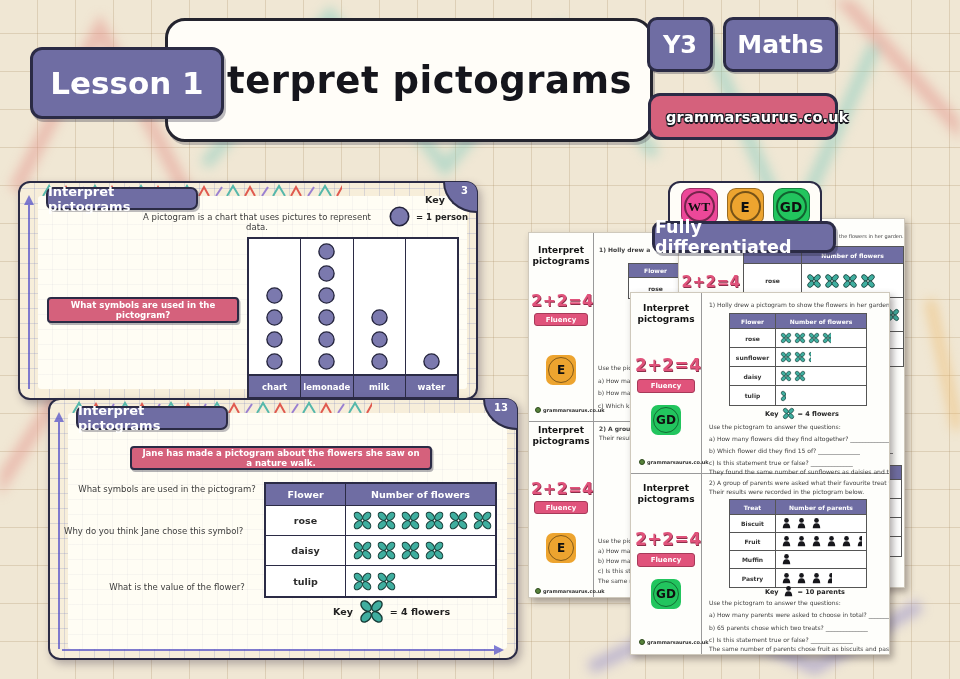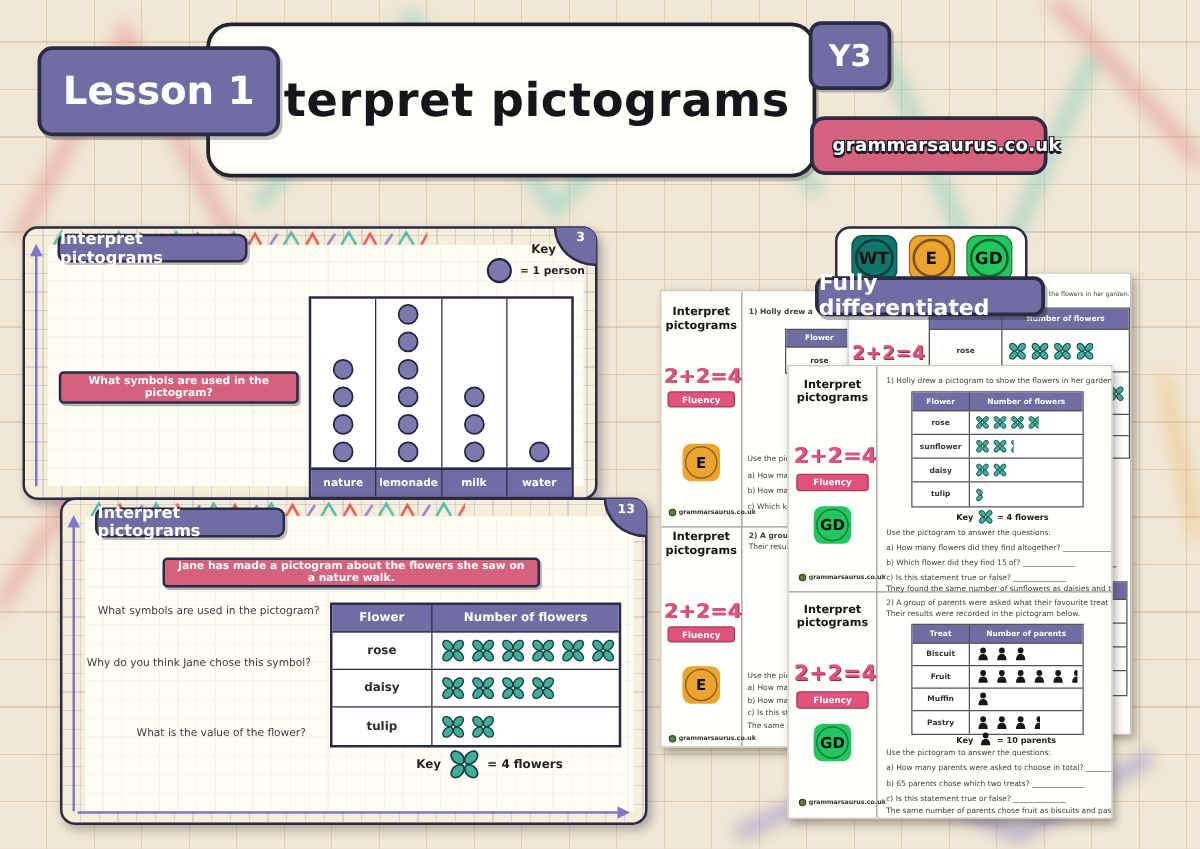--- a/index.html
+++ b/index.html
@@ -11,21 +11,21 @@
       repeating-linear-gradient(0deg, transparent 0 37px, rgba(172,144,104,.28) 37px 38px),
       repeating-linear-gradient(90deg, transparent 0 37px, rgba(172,144,104,.28) 37px 38px);
   }
   .bgdeco{ position:absolute; inset:0; filter:blur(6px); opacity:.5; z-index:0; }
 
   
   .title-card{ position:absolute; left:165px; top:18px; width:488px; height:124px; background:#fffdf8;
     border:3px solid #24242e; border-radius:20px; z-index:9; box-shadow:2px 3px 0 rgba(40,40,60,.25);
     display:flex; align-items:center; justify-content:center; }
   .title-card span{ font-weight:800; font-size:37px; letter-spacing:.5px; color:#15151c; }
-  .lesson-badge{ position:absolute; left:30px; top:37px; width:194px; height:72px; background:#6f6da3;
+  .lesson-badge{ position:absolute; left:30px; top:47px; width:194px; height:72px; background:#6f6da3;
     border:3px solid #2b2b45; border-radius:12px; z-index:10; display:flex; align-items:center; justify-content:center;
     color:#fff; font-weight:800; font-size:31px; box-shadow:2px 3px 0 rgba(40,40,60,.3); }
   .pill-badge{ position:absolute; background:#6f6da3; border:3px solid #2b2b45; border-radius:10px; z-index:9;
     display:flex; align-items:center; justify-content:center; color:#fff; font-weight:800;
     box-shadow:2px 2px 0 rgba(40,40,60,.3); }
   .y3{ left:647px; top:17px; width:66px; height:55px; font-size:24px; }
   .maths{ left:723px; top:17px; width:115px; height:55px; font-size:25px; }
   .site-pill{ position:absolute; left:648px; top:93px; width:190px; height:47px; background:#d5617c;
     border:3px solid #2b2b45; border-radius:12px; z-index:9; display:flex; align-items:center; gap:6px; padding:0 9px; }
   .site-pill .txt{ color:#fff; font-weight:800; font-size:14.5px; letter-spacing:.2px;
@@ -84,21 +84,21 @@
   .glyph-part{ display:block; overflow:hidden; height:1em; flex:none; }
   .glyph-part .glyph{ width:1em; height:1em; }
   .keyline{ position:absolute; display:flex; align-items:center; gap:5px; font-weight:700; color:#222; }
 
   
   .diffcard{ position:absolute; left:668px; top:181px; width:154px; height:51px; background:#fffdf8;
     border:2.5px solid #2b2b45; border-radius:12px; z-index:7; display:flex; align-items:center; justify-content:center; gap:9px; }
   .lvl{ width:37px; height:37px; border-radius:9px; position:relative; display:flex; align-items:center; justify-content:center;
     font-weight:800; font-size:13.5px; color:#101010; border:1.5px solid rgba(0,0,0,.35); }
   .lvl::before{ content:""; position:absolute; inset:2px; border:2px solid rgba(0,0,0,.5); border-radius:50%; }
-  .lvl-WT{ background:#0f766e; } .lvl-E{ background:#eda42f; } .lvl-GD{ background:#22c55e; }
+  .lvl-WT{ background:#ec4899;font-family:Liberation Serif, serif; } .lvl-E{ background:#eda42f; } .lvl-GD{ background:#22c55e; }
   .diffbanner{ position:absolute; left:652px; top:221px; width:184px; height:32px; background:#6f6da3;
     border:3px solid #2b2b45; border-radius:9px; z-index:8; display:flex; align-items:center; justify-content:center;
     color:#fff; font-weight:800; font-size:17.5px; box-shadow:2px 3px 0 rgba(40,40,60,.35); }
 
   
   .sheet{ position:absolute; background:#fefefb; border:1px solid #cfc9bc; box-shadow:3px 4px 7px rgba(60,50,50,.42); overflow:hidden; }
   .wsv{ position:absolute; top:0; bottom:0; width:1px; background:#9a9a9a; }
   .wsh{ position:absolute; left:0; right:0; height:1px; background:#9a9a9a; }
   .ws-title{ position:absolute; font-weight:800; font-size:9px; color:#141414; text-align:center; line-height:1.25; }
   .ws-224{ position:absolute; font-weight:800; color:#e0537b; text-align:center;
@@ -162,40 +162,42 @@
     <polyline points="-10,500 80,360 165,530" fill="none" stroke="#e38f88" stroke-width="13"></polyline>
     <polyline points="590,668 700,615 815,668 920,605" fill="none" stroke="#8c86c9" stroke-width="13"></polyline>
     <polyline points="930,300 958,430" fill="none" stroke="#edb45f" stroke-width="10"></polyline>
   </svg>
 
   <div class="title-card">
     <span>Interpret pictograms</span>
   </div>
   <div class="lesson-badge">Lesson 1</div>
   <div class="pill-badge y3">Y3</div>
+  <div class="pill-badge maths">Maths</div>
 
   <div class="site-pill">
     <svg width="30" height="30" viewBox="0 0 30 30">
       <circle cx="15" cy="15" r="13" fill="#f3f6f0" stroke="#23252e" stroke-width="2.4"></circle>
       <path d="M15 4.5 C10.5 7.5 8.5 12 9.8 17 C11.8 22.5 18.2 22.5 20.2 17 C21.5 12 19.5 7.5 15 4.5 Z" fill="#5a8031" stroke="#2d4a1c" stroke-width="1"></path>
       <text x="15" y="19" text-anchor="middle" font-size="9" font-weight="bold" fill="#ffffff">G</text>
     </svg>
     <span class="txt">grammarsaurus.co.uk</span>
   </div>
 
 
   <div class="slide" style="left:18px; top:181px; width:460px; height:219px; z-index:2;">
     <svg class="zzstrip">
         <rect width="100%" height="100%" fill="url(#zzpat)"></rect>
       </svg>
     <div class="slide-inner"></div>
     <div class="vaxis"></div>
     <div class="wedge">3</div>
     <div class="slide-titlebadge" style="left:26px; top:4px; width:152px; height:23px;">Interpret pictograms</div>
 
+    <div class="stext" style="left:122px; top:29px; width:230px; text-align:center;">A pictogram is a chart that uses pictures to represent data.</div>
 
     <div class="stext" style="left:405px; top:11px; font-weight:800; font-size:9.5px; color:#222;">Key</div>
     <div class="keyline" style="left:368px; top:22px; font-size:8.5px;">
       <svg class="glyph" style="width:23px;height:23px;" viewBox="0 0 24 24">
           <use href="#sym-circle"></use>
         </svg>
       <span>= 1 person</span>
     </div>
 
     <div class="qbadge" style="left:27px; top:114px; width:192px; height:26px;">What symbols are used in the pictogram?</div>
@@ -255,42 +257,42 @@
         </div>
         <div class="pcol">
           <div class="glyphcol" style="font-size:19px;">
               <svg class="glyph" viewBox="0 0 24 24">
                 <use href="#sym-circle" xlink:href="#sym-circle"></use>
               </svg>
             </div>
         </div>
       </div>
       <div class="pfoot">
-        <div>nature</div>
+        <div>chart</div>
         <div>lemonade</div>
         <div>milk</div>
         <div>water</div>
       </div>
     </div>
   </div>
 
   <div class="slide" style="left:48px; top:398px; width:470px; height:262px; z-index:3;">
     <svg class="zzstrip">
         <rect width="100%" height="100%" fill="url(#zzpat)"></rect>
       </svg>
     <div class="slide-inner"></div>
     <div class="vaxis"></div>
     <div class="haxis"></div>
     <div class="wedge">13</div>
     <div class="slide-titlebadge" style="left:26px; top:6px; width:152px; height:24px;">Interpret pictograms</div>
 
     <div class="qbadge" style="left:80px; top:46px; width:302px; height:24px;">Jane has made a pictogram about the flowers she saw on a nature walk.</div>
 
     <div class="stext" style="left:22px; top:84px; width:190px; text-align:center;">What symbols are used in the pictogram?</div>
-    <div class="stext" style="left:14px; top:126px; width:190px; text-align:center;">Why do you think Jane chose this symbol?</div>
+    <div class="stext" style="left:14px; top:126px; width:190px; ">Why do you think Jane chose this symbol?</div>
     <div class="stext" style="left:32px; top:182px; width:190px; text-align:center;">What is the value of the flower?</div>
 
     <div class="s2table" style="left:214px; top:82px; width:233px;">
       <div class="s2row s2head">
         <div class="s2lab">Flower</div>
         <div class="s2val">Number of flowers</div>
       </div>
       <div class="s2row" style="height:30px;">
         <div class="s2lab">rose</div>
         <div class="s2val glyphrow" style="font-size:21px; gap:3px;">

